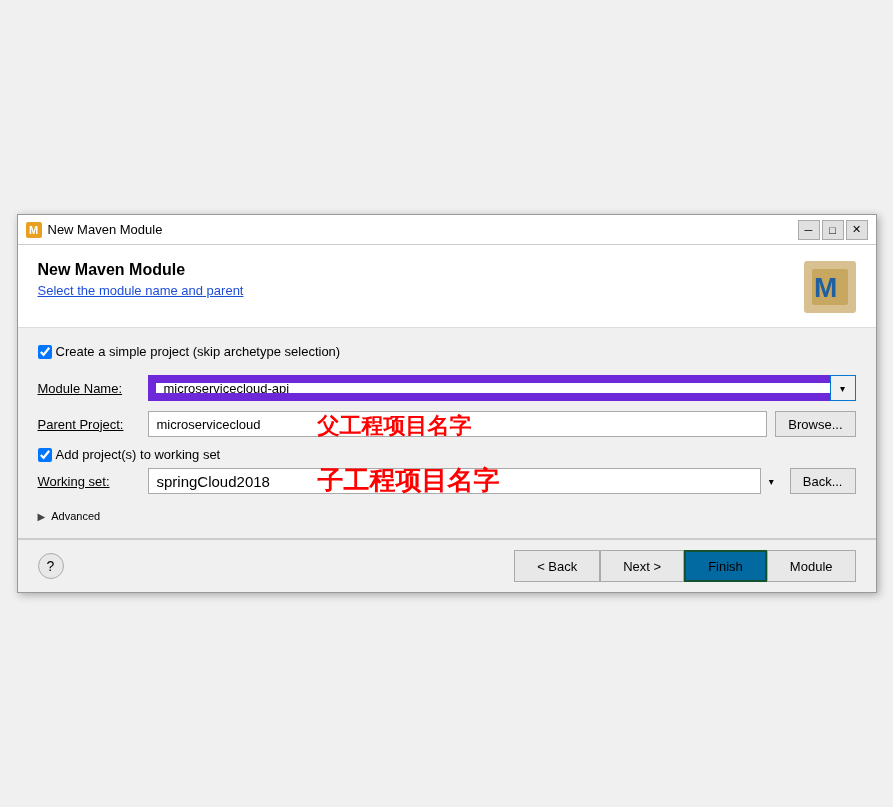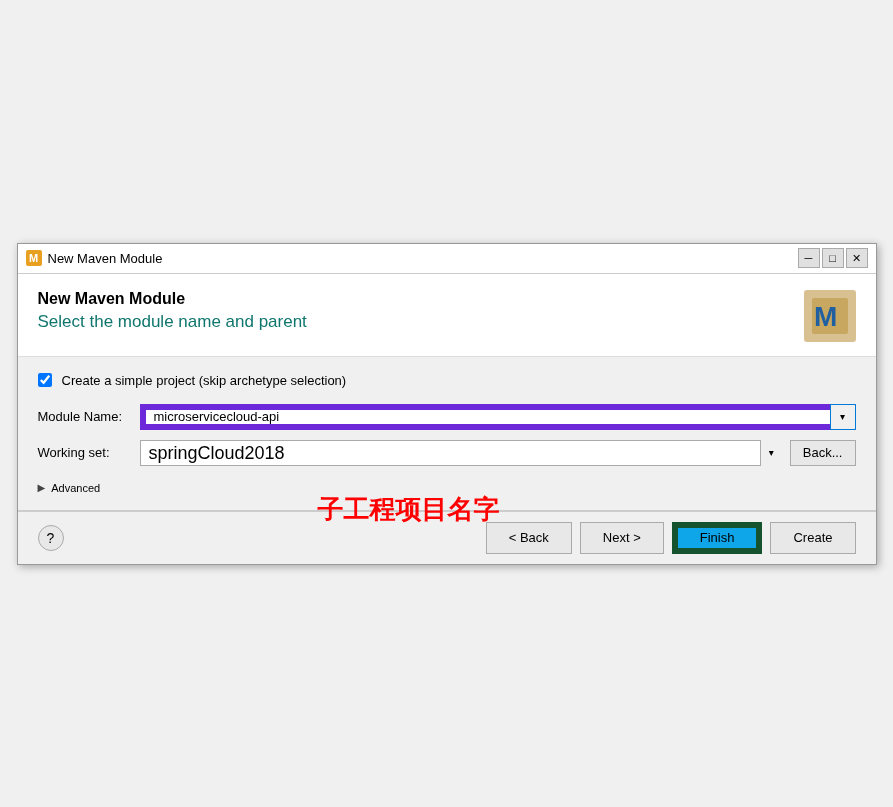--- a/index.html
+++ b/index.html
@@ -69,69 +69,71 @@
       justify-content: space-between;
       align-items: flex-start;
     }
     .header-text h2 {
       font-size: 16px;
       font-weight: bold;
       color: #000;
       margin-bottom: 4px;
     }
     .header-text p {
-      font-size: 17px;
-      color: #0f766e;
+      font-size: 13px;
+      color: #1d4ed8;
+      text-decoration: underline;
     }
     .header-icon {
       width: 52px;
       height: 52px;
     }
 
     .content-area {
       background: #f0f0f0;
       padding: 16px 20px;
       flex: 1;
     }
 
     .checkbox-row {
       display: flex;
       align-items: center;
-      gap: 10px;
+      gap: 4px;
       margin-bottom: 16px;
     }
     .checkbox-row input[type=checkbox] {
       width: 14px;
       height: 14px;
       cursor: pointer;
     }
     .checkbox-label {
       font-size: 13px;
       color: #000;
     }
 
     .form-row {
       display: flex;
       align-items: center;
       margin-bottom: 10px;
     }
     .form-label {
-      width: 102px;
+      width: 110px;
       font-size: 13px;
       color: #000;
       flex-shrink: 0;
+      text-decoration: underline;
     }
     .form-input-container {
       flex: 1;
       position: relative;
     }
     .form-input {
       width: 100%;
       height: 26px;
-      border: 6px solid #6d28d9;
+      border: 8px solid #6d28d9;
       padding: 2px 8px;
       font-size: 13px;
       outline: none;
       background: #fff;
     }
     .form-input.no-border {
       border: 1px solid #aaa;
     }
     .dropdown-arrow {
       position: absolute;
@@ -175,21 +177,21 @@
     .working-set-select-container {
       flex: 1;
       position: relative;
       display: flex;
     }
     .working-set-select {
       flex: 1;
       height: 26px;
       border: 1px solid #aaa;
       padding: 2px 8px;
-      font-size: 18px;
+      font-size: 15px;
       background: #fff;
       appearance: none;
       -webkit-appearance: none;
       cursor: pointer;
       outline: none;
     }
     .working-set-dropdown-arrow {
       position: absolute;
       right: 0;
       top: 0;
@@ -254,34 +256,33 @@
       border: 1px solid #aaa;
       background: #e8e8e8;
       cursor: pointer;
       font-size: 14px;
       display: flex;
       align-items: center;
       justify-content: center;
     }
     .footer-buttons {
       display: flex;
-      gap: 8px;
     }
     .footer-btn {
       height: 32px;
       padding: 0 22px;
       font-size: 13px;
       border: 1px solid #aaa;
       background: #e8e8e8;
       cursor: pointer;
       min-width: 80px;
     }
     .footer-btn.primary {
-      border: 6px solid #14532d;
-      background: #0ea5e9;
+      border: 2px solid #14532d;
+      background: #0369a1;
     }
 
     .module-name-row {
       position: relative;
     }
   </style>
 </head>
 <body>
 
 <div class="window">
@@ -322,21 +323,33 @@
 
     <div class="form-row module-name-row">
       <span class="form-label">Module Name:</span>
       <div class="form-input-with-dropdown form-input-container">
         <input type="text" class="form-input" style="padding-right: 28px;" value="microservicecloud-api">
         <div class="dropdown-arrow">▾</div>
       </div>
       <span style="position:absolute; left: 280px; top: 88px; color: #ff0000; font-size: 26px; font-weight: bold; white-space: nowrap; pointer-events: none; z-index:10;">子工程项目名字</span>
     </div>
 
-
+    <div class="form-row" style="position:relative;">
+      <span class="form-label">Parent Project:</span>
+      <div class="form-input-container" style="flex:1;">
+        <input type="text" class="form-input no-border" value="microservicecloud" style="">
+      </div>
+      <button class="browse-btn">Browse...</button>
+      <span style="position:absolute; left: 280px; top: 0; color: #ff0000; font-size: 22px; font-weight: bold; white-space: nowrap; pointer-events: none; z-index:10;">父工程项目名字</span>
+    </div>
+
+    <div class="checkbox-row" style="margin-top:10px; margin-bottom:6px;">
+      <input type="checkbox" id="workingSet" checked="" style="">
+      <label class="checkbox-label" for="workingSet">Add project(s) to working set</label>
+    </div>
 
     <div class="form-row working-set-row">
       <span class="form-label">Working set:</span>
       <div class="working-set-select-container">
         <select class="working-set-select">
           <option>springCloud2018</option>
         </select>
         <div class="working-set-dropdown-arrow">▾</div>
       </div>
       <button class="more-btn">Back...</button>
@@ -351,16 +364,16 @@
   <hr class="separator">
 
   <div class="footer">
     <div class="footer-left">
       <button class="help-btn">?</button>
     </div>
     <div class="footer-buttons">
       <button class="footer-btn">&lt; Back</button>
       <button class="footer-btn">Next &gt;</button>
       <button class="footer-btn primary">Finish</button>
-      <button class="footer-btn">Create</button>
+      <button class="footer-btn">Module</button>
     </div>
   </div>
 </div>
 
 </body></html>

